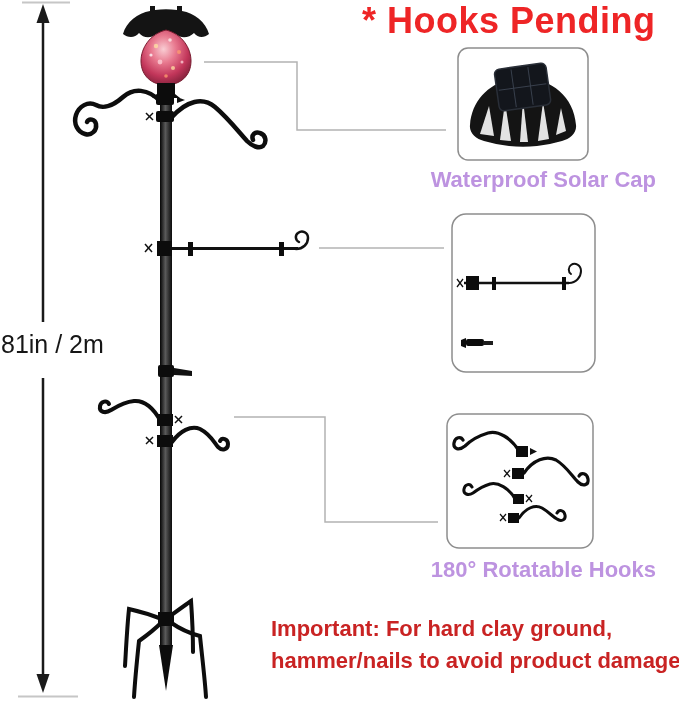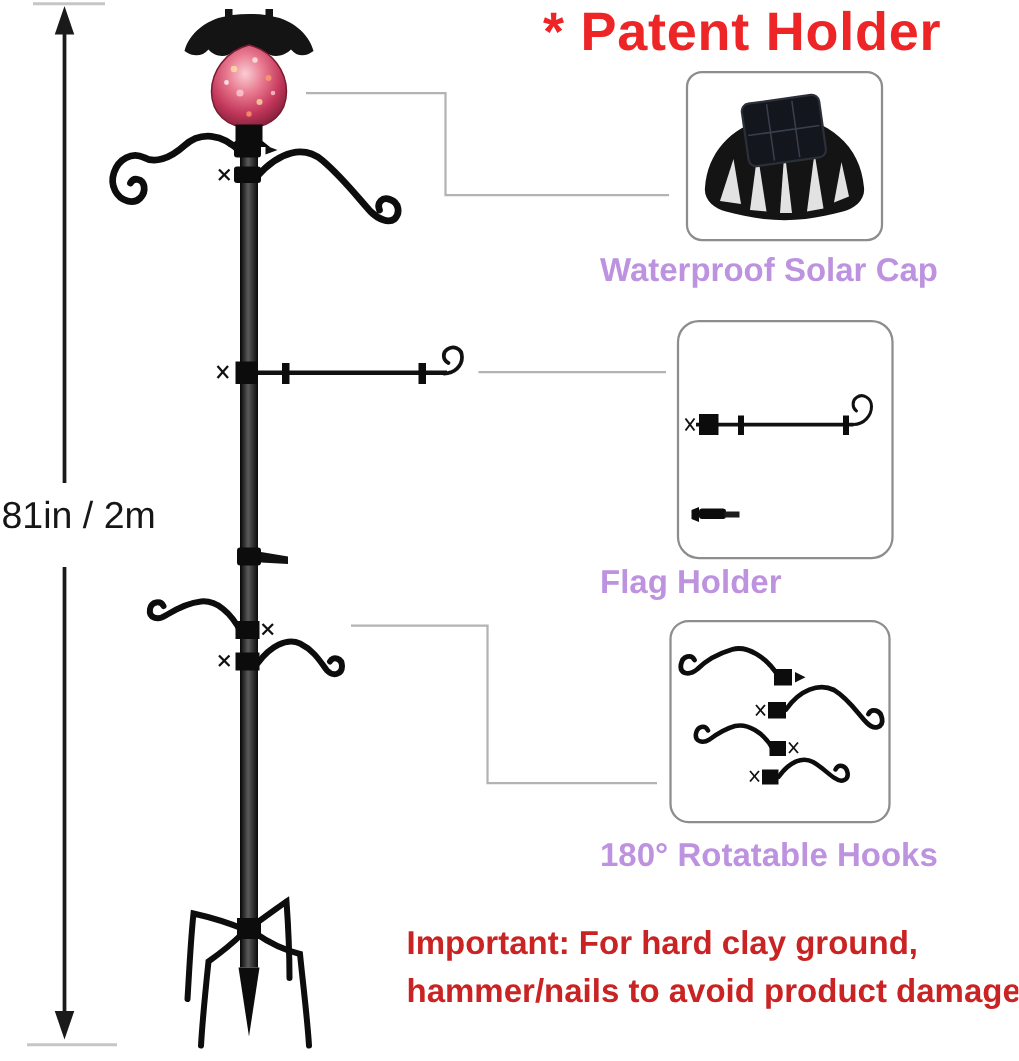--- a/index.html
+++ b/index.html
@@ -30,21 +30,21 @@
   .dim-label {
     position: absolute;
     left: 1px; top: 330px;
     font-size: 25px;
     color: #161616;
     white-space: nowrap;
   }
   .callout-label {
     position: absolute;
     width: 256px;
-    text-align: left;
+    text-align: right;
     font-size: 22px;
     font-weight: bold;
     color: #bd93e0;
     white-space: nowrap;
   }
   .callout-label.l1 { left: 400px; top: 167px; }
   .callout-label.l2 { left: 400px; top: 375px; }
   .callout-label.l3 { left: 400px; top: 557px; }
   .warning {
     position: absolute;
@@ -236,26 +236,25 @@
           </g>
         <rect x="508" y="513" width="11" height="10" fill="#0c0c0c"></rect>
         <g stroke="#111" stroke-width="1.2">
             <line x1="500" y1="514" x2="506" y2="521"></line>
             <line x1="500" y1="521" x2="506" y2="514"></line>
           </g>
       </g>
     </g>
   </svg>
 
-  <div class="title">* Patent Holder</div>
+  <div class="title">* Hooks Pending</div>
 
   <div class="dim-label">81in / 2m</div>
 
   <div class="callout-label l1">Waterproof Solar Cap</div>
-  <div class="callout-label l2">Flag Holder</div>
   <div class="callout-label l3">180° Rotatable Hooks</div>
 
   <div class="warning">
     <div>Important: For hard clay ground,</div>
     <div>hammer/nails to avoid product damage.</div>
   </div>
 
 </div>
 
 </body></html>

